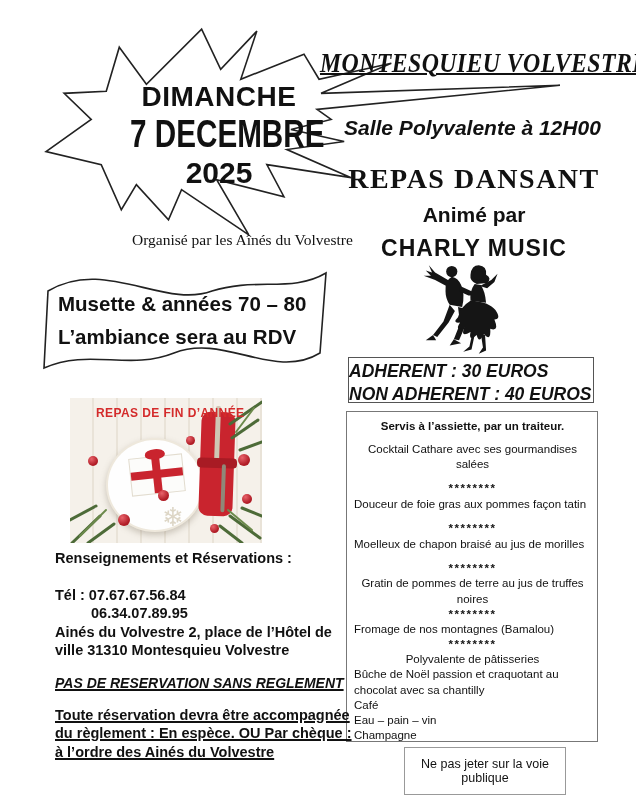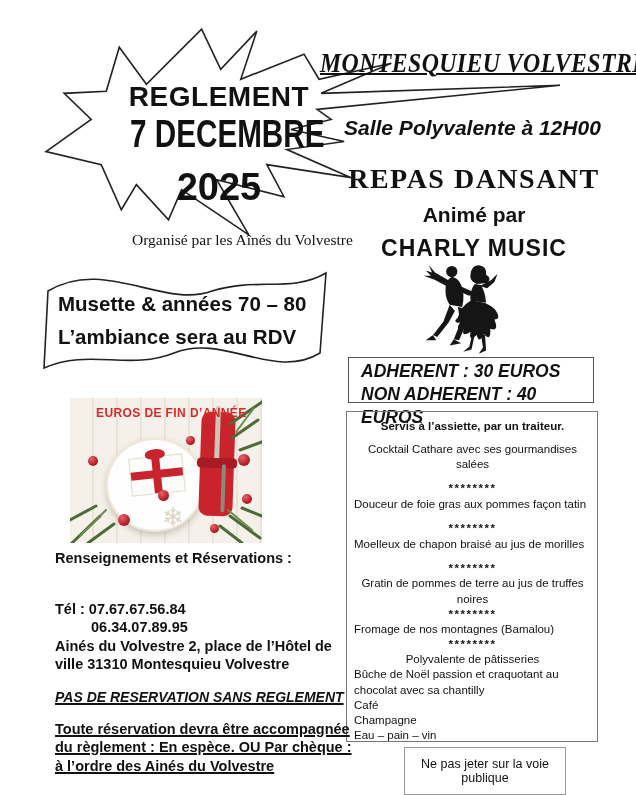--- a/index.html
+++ b/index.html
@@ -8,42 +8,42 @@
     background:#ffffff;color:#111;overflow:hidden;
     font-family:"Liberation Sans",sans-serif;
   }
   .abs{position:absolute;}
 
   
   #burst-svg{left:38px;top:20px;width:532px;height:238px;}
   #burst-text{left:105px;top:82px;width:228px;text-align:center;font-weight:700;line-height:1.08;}
   .burst-l1{font-size:28px;letter-spacing:.5px;}
   .burst-l2{display:block;font-size:38px;transform:scaleX(.78);transform-origin:center;white-space:nowrap;margin-top:2px;}
-  .burst-l3{font-size:38px;margin-top:12px;}
+  .burst-l3{font-size:30px;margin-top:2px;}
   #organizer{left:132px;top:231px;font-family:"Liberation Serif",serif;font-size:15.5px;white-space:nowrap;}
 
   
   #town{left:320px;top:48px;font-family:"Liberation Serif",serif;font-style:italic;font-weight:700;
         font-size:27px;transform:scaleX(.88);transform-origin:left;white-space:nowrap;letter-spacing:.5px;}
   #venue{left:344px;top:116px;font-size:21px;font-weight:700;font-style:italic;white-space:nowrap;}
   #event-block{left:348px;top:163px;width:252px;text-align:center;}
   #event-title{font-family:"Liberation Serif",serif;font-weight:900;font-size:28px;letter-spacing:1.5px;white-space:nowrap;}
   #animated-by{font-size:21px;font-weight:700;margin-top:8px;}
   #band-name{font-size:23px;font-weight:700;letter-spacing:1px;margin-top:8px;}
 
   
   #banner-svg{left:34px;top:251px;width:302px;height:144px;}
   #banner-text{left:58px;top:288px;width:260px;font-size:20.5px;font-weight:700;line-height:1.6;white-space:nowrap;}
 
   
   #couple{left:406px;top:259px;width:104px;height:100px;}
 
   
   #price-box{left:348px;top:357px;width:246px;height:46px;border:1.5px solid #555;
-             font-size:17.5px;font-weight:700;font-style:italic;line-height:1.3;padding:2px 0 0 12px;box-sizing:border-box;}
+             font-size:17.5px;font-weight:700;font-style:italic;line-height:1.3;padding:2px 0 0 0;box-sizing:border-box;}
 
   
   #menu-box{left:346px;top:411px;width:252px;height:331px;border:1px solid #777;box-sizing:border-box;
             font-size:11.5px;line-height:1.32;padding:7px 6px 0 7px;overflow:hidden;}
   .m-header{font-weight:700;text-align:center;}
   .m-center{text-align:center;}
   .m-left{text-align:left;}
   .m-sep{text-align:center;letter-spacing:1.5px;font-weight:700;}
   .mt-lg{margin-top:9px;}
   .mt-md{margin-top:8px;}
@@ -62,39 +62,39 @@
   .napkin{left:130px;top:14px;width:34px;height:104px;background:#c9242e;border-radius:9px;transform:rotate(2deg);}
   .napkin .tie{position:absolute;left:-3px;top:46px;width:40px;height:10px;background:#a81b24;border-radius:4px;}
   .napkin .knife{position:absolute;left:14px;top:-6px;width:5px;height:60px;background:#cfc7b4;border-radius:2px;}
   .napkin .fork{position:absolute;left:22px;top:52px;width:4px;height:48px;background:#8f8878;border-radius:2px;}
   .bauble{position:absolute;border-radius:50%;background:radial-gradient(circle at 35% 30%,#e9636b,#b01c26 65%);}
   .snowflake{left:92px;top:104px;font-size:26px;color:#ddd6c6;}
 
   
   #contact{left:55px;top:549px;width:302px;font-size:14.5px;font-weight:700;line-height:1.28;}
   .u{text-decoration:underline;text-decoration-thickness:1.5px;}
-  #phone-block{margin-top:32px;}
+  #phone-block{margin-top:18px;}
   #phone2{padding-left:36px;}
   #payment{margin-top:13px;}
   #no-reservation{margin-top:15px;font-style:italic;font-size:14px;}
 
   
   #footer-box{left:404px;top:747px;width:162px;border:1px solid #999;text-align:center;
               font-size:12.5px;padding:9px 2px;box-sizing:border-box;}
 </style>
 </head>
 <body>
 
 <div id="flyer">
 
   <svg id="burst-svg" class="abs" viewBox="0 0 530 235">
     <polygon fill="#ffffff" stroke="#222" stroke-width="1.6" stroke-linejoin="miter" points="81,26 108,63 163,8 182,48 218,10 202,58 265,33 280,58 352,42 282,72 520,64 278,88 292,98 252,108 305,120 248,128 312,156 228,143 245,175 178,158 210,213 143,168 130,198 98,163 83,188 63,143 8,130 53,98 26,72 68,70"></polygon>
   </svg>
   <div id="burst-text" class="abs">
-    <div class="burst-l1">REGLEMENT</div>
+    <div class="burst-l1">DIMANCHE</div>
     <div class="burst-l2">7 DECEMBRE</div>
     <div class="burst-l3">2025</div>
   </div>
   <div id="organizer" class="abs">Organisé par les Aînés du Volvestre</div>
 
   <div id="town" class="abs u">MONTESQUIEU VOLVESTRE</div>
   <div id="venue" class="abs">Salle Polyvalente à 12H00</div>
   <div id="event-block" class="abs">
     <div id="event-title">REPAS DANSANT</div>
     <div id="animated-by">Animé par</div>
@@ -142,22 +142,22 @@
     <div class="m-sep mt-lg">********</div>
     <div class="m-left mt-sm">Moelleux de chapon braisé au jus de morilles</div>
     <div class="m-sep mt-lg">********</div>
     <div class="m-center">Gratin de pommes de terre au jus de truffes noires</div>
     <div class="m-sep">********</div>
     <div class="m-left">Fromage de nos montagnes (Bamalou)</div>
     <div class="m-sep">********</div>
     <div class="m-center">Polyvalente de pâtisseries</div>
     <div class="m-left">Bûche de Noël passion et craquotant au chocolat avec sa chantilly</div>
     <div class="m-left">Café</div>
+    <div class="m-left">Eau – pain – vin</div>
     <div class="m-left">Champagne</div>
-    <div class="m-left">Eau – pain – vin</div>
   </div>
 
   <div id="photo" class="abs">
     <div class="plate abs"></div>
     <div class="gift abs">
       <div class="rh"></div>
       <div class="rv"></div>
       <div class="bow"></div>
     </div>
     <div class="napkin abs">
@@ -184,21 +184,21 @@
           <line x1="172" y1="145" x2="150" y2="128"></line>
           <line x1="192" y1="118" x2="172" y2="110"></line>
       </g>
       <g stroke="#6c8a4c" stroke-width="2" stroke-linecap="round">
         <line x1="184" y1="10" x2="166" y2="34"></line>
           <line x1="10" y1="138" x2="36" y2="112"></line>
           <line x1="182" y1="132" x2="158" y2="112"></line>
       </g>
     </svg>
     <span class="snowflake abs">❄</span>
-    <div id="photo-caption" class="abs">EUROS DE FIN D’ANNÉE</div>
+    <div id="photo-caption" class="abs">REPAS DE FIN D’ANNÉE</div>
   </div>
 
   <div id="contact" class="abs">
     <div>Renseignements et Réservations :</div>
     <div id="phone-block">
       <div>Tél : 07.67.67.56.84</div>
       <div id="phone2">06.34.07.89.95</div>
       <div>Ainés du Volvestre 2, place de l’Hôtel de ville 31310 Montesquieu Volvestre</div>
     </div>
     <div id="no-reservation" class="u">PAS DE RESERVATION SANS REGLEMENT</div>

